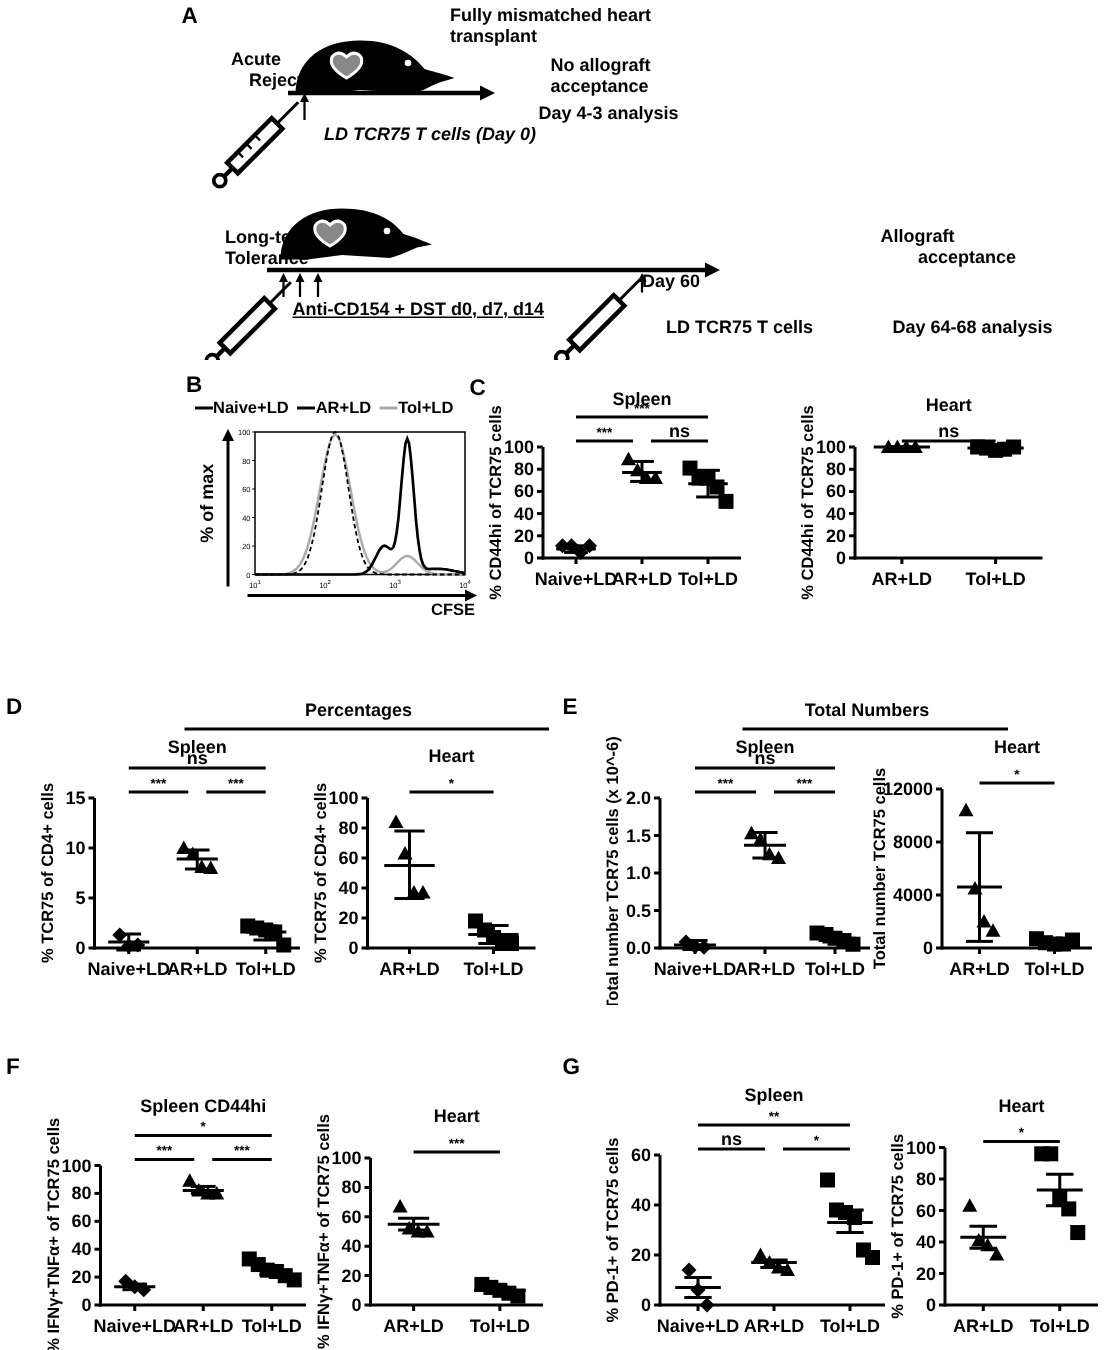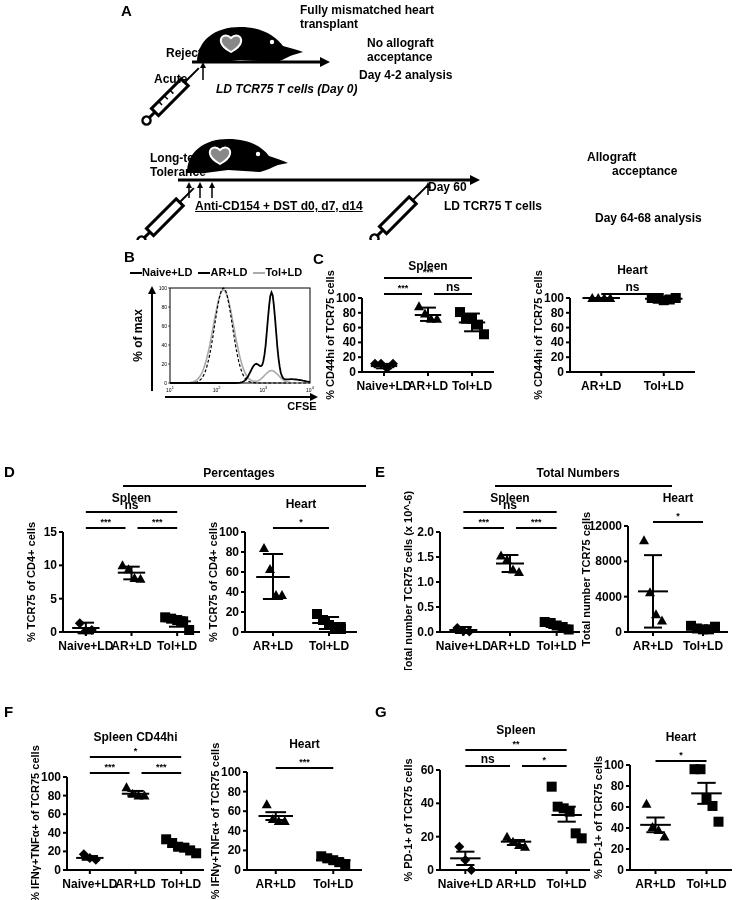--- a/index.html
+++ b/index.html
@@ -70,34 +70,34 @@
     <circle cx="-12" cy="0" r="4" fill="#fff" stroke="#000" stroke-width="2.5"></circle>
   </g>
   <g transform="translate(383,230) rotate(-45)">
     <rect x="0" y="-5" width="42" height="10" fill="#fff" stroke="#000" stroke-width="3"></rect>
     <line x1="42" y1="0" x2="62" y2="0" stroke="#000" stroke-width="2"></line>
     <line x1="-8" y1="0" x2="0" y2="0" stroke="#000" stroke-width="3"></line>
     <circle cx="-12" cy="0" r="4" fill="#fff" stroke="#000" stroke-width="2.5"></circle>
   </g>
 </svg>
 
-<div class="lbl" style="left:132px;top:32px;margin-top:40px;">Acute</div>
+<div class="lbl" style="left:132px;top:32px;">Acute</div>
 <div class="lbl" style="left:144px;top:46px;">Rejection</div>
 <div class="lbl" style="left:278px;top:3px;">Fully mismatched heart</div>
 <div class="lbl" style="left:278px;top:17px;">transplant</div>
 <div class="lbl" style="left:345px;top:36px;">No allograft</div>
 <div class="lbl" style="left:345px;top:50px;">acceptance</div>
-<div class="lbl" style="left:337px;top:68px;">Day 4-2 analysis</div>
+<div class="lbl" style="left:337px;top:68px;">Day 4-3 analysis</div>
 <div class="lbl" style="left:194px;top:82px;font-style:italic;">LD TCR75 T cells  (Day 0)</div>
 
 <div class="lbl" style="left:128px;top:151px;">Long-term</div>
 <div class="lbl" style="left:128px;top:165px;">Tolerance</div>
 <div class="lbl" style="left:173px;top:199px;text-decoration:underline;">Anti-CD154 + DST d0, d7, d14</div>
 <div class="lbl" style="left:406px;top:180px;">Day 60</div>
-<div class="lbl" style="left:422px;top:199px;text-align:right;">LD TCR75 T cells</div>
+<div class="lbl" style="left:422px;top:211px;text-align:right;">LD TCR75 T cells</div>
 <div class="lbl" style="left:565px;top:150px;">Allograft</div>
 <div class="lbl" style="left:590px;top:164px;">acceptance</div>
 <div class="lbl" style="left:573px;top:183px;margin-top:28px;">Day 64-68 analysis</div>
 
 <div class="panel-letter" style="left:124px;top:248px;">B</div>
 <div class="abs" style="left:130px;top:266px;font-size:11px;font-weight:bold;display:flex;gap:6px;align-items:center;">
   <span><span style="display:inline-block;width:12px;border-top:2px solid #000;vertical-align:middle;"></span><span>Naive+LD</span></span>
   <span><span style="display:inline-block;width:12px;border-top:2px dashed #000;vertical-align:middle;"></span><span>AR+LD</span></span>
   <span><span style="display:inline-block;width:12px;border-top:2px solid #aaa;vertical-align:middle;"></span><span>Tol+LD</span></span>
 </div>

